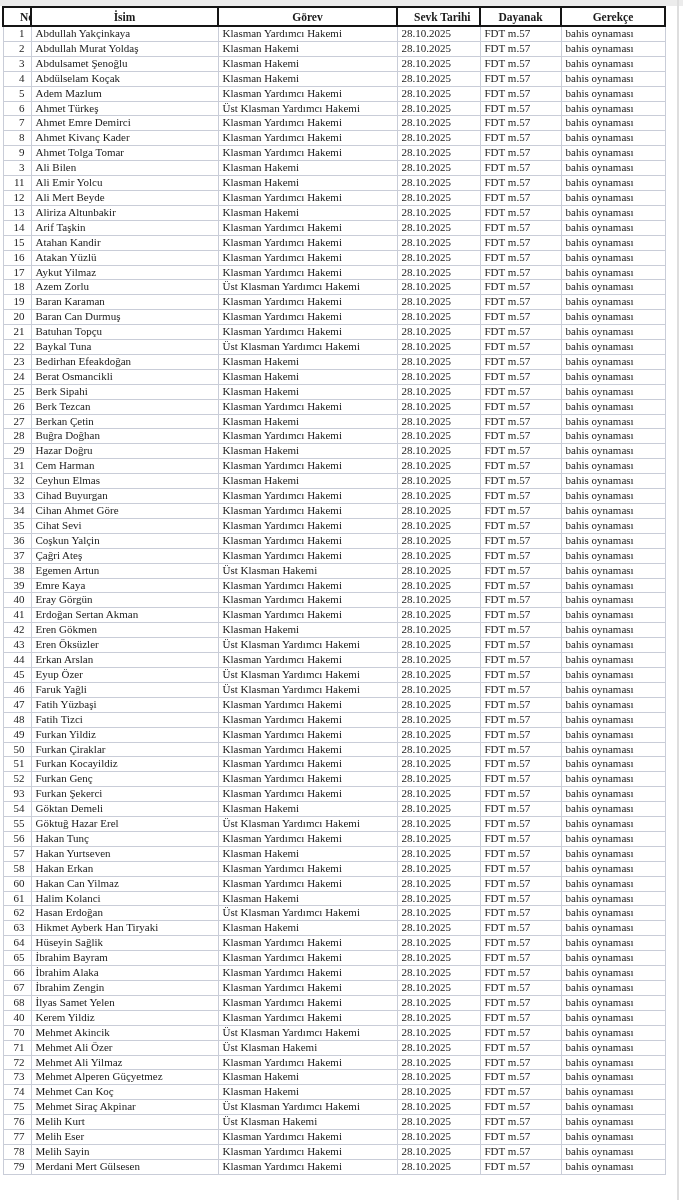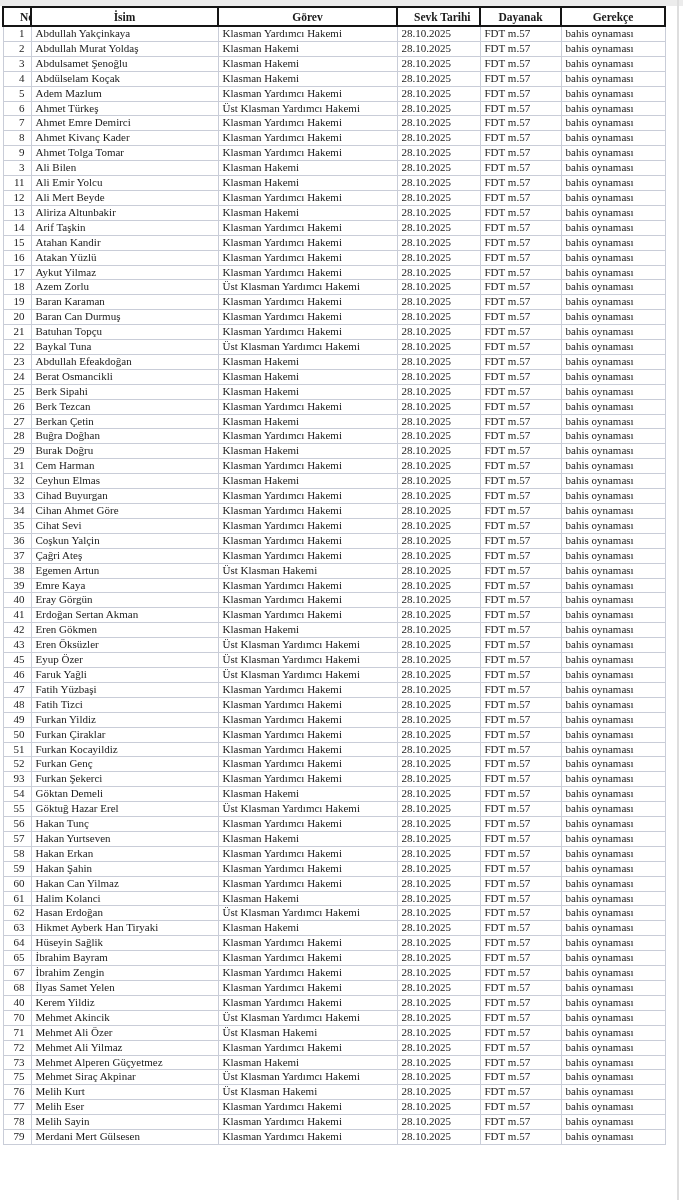--- a/index.html
+++ b/index.html
@@ -273,21 +273,21 @@
         <tr>
           <td class="c-no">22</td>
           <td class="c-isim">Baykal Tuna</td>
           <td class="c-gorev">Üst Klasman Yardımcı Hakemi</td>
           <td class="c-sevk">28.10.2025</td>
           <td class="c-dayanak">FDT m.57</td>
           <td class="c-gerekce">bahis oynaması</td>
         </tr>
         <tr>
           <td class="c-no">23</td>
-          <td class="c-isim">Abdullah Efeakdoğan</td>
+          <td class="c-isim">Bedirhan Efeakdoğan</td>
           <td class="c-gorev">Klasman Hakemi</td>
           <td class="c-sevk">28.10.2025</td>
           <td class="c-dayanak">FDT m.57</td>
           <td class="c-gerekce">bahis oynaması</td>
         </tr>
         <tr>
           <td class="c-no">24</td>
           <td class="c-isim">Berat Osmancikli</td>
           <td class="c-gorev">Klasman Hakemi</td>
           <td class="c-sevk">28.10.2025</td>
@@ -321,21 +321,21 @@
         <tr>
           <td class="c-no">28</td>
           <td class="c-isim">Buğra Doğhan</td>
           <td class="c-gorev">Klasman Yardımcı Hakemi</td>
           <td class="c-sevk">28.10.2025</td>
           <td class="c-dayanak">FDT m.57</td>
           <td class="c-gerekce">bahis oynaması</td>
         </tr>
         <tr>
           <td class="c-no">29</td>
-          <td class="c-isim">Burak Doğru</td>
+          <td class="c-isim">Hazar Doğru</td>
           <td class="c-gorev">Klasman Hakemi</td>
           <td class="c-sevk">28.10.2025</td>
           <td class="c-dayanak">FDT m.57</td>
           <td class="c-gerekce">bahis oynaması</td>
         </tr>
         <tr>
           <td class="c-no">31</td>
           <td class="c-isim">Cem Harman</td>
           <td class="c-gorev">Klasman Yardımcı Hakemi</td>
           <td class="c-sevk">28.10.2025</td>
@@ -432,20 +432,28 @@
         </tr>
         <tr>
           <td class="c-no">43</td>
           <td class="c-isim">Eren Öksüzler</td>
           <td class="c-gorev">Üst Klasman Yardımcı Hakemi</td>
           <td class="c-sevk">28.10.2025</td>
           <td class="c-dayanak">FDT m.57</td>
           <td class="c-gerekce">bahis oynaması</td>
         </tr>
         <tr>
+          <td class="c-no">44</td>
+          <td class="c-isim">Erkan Arslan</td>
+          <td class="c-gorev">Klasman Yardımcı Hakemi</td>
+          <td class="c-sevk">28.10.2025</td>
+          <td class="c-dayanak">FDT m.57</td>
+          <td class="c-gerekce">bahis oynaması</td>
+        </tr>
+        <tr>
           <td class="c-no">45</td>
           <td class="c-isim">Eyup Özer</td>
           <td class="c-gorev">Üst Klasman Yardımcı Hakemi</td>
           <td class="c-sevk">28.10.2025</td>
           <td class="c-dayanak">FDT m.57</td>
           <td class="c-gerekce">bahis oynaması</td>
         </tr>
         <tr>
           <td class="c-no">46</td>
           <td class="c-isim">Faruk Yağli</td>
@@ -544,28 +552,20 @@
         </tr>
         <tr>
           <td class="c-no">58</td>
           <td class="c-isim">Hakan Erkan</td>
           <td class="c-gorev">Klasman Yardımcı Hakemi</td>
           <td class="c-sevk">28.10.2025</td>
           <td class="c-dayanak">FDT m.57</td>
           <td class="c-gerekce">bahis oynaması</td>
         </tr>
         <tr>
-          <td class="c-no">59</td>
-          <td class="c-isim">Hakan Şahin</td>
-          <td class="c-gorev">Klasman Yardımcı Hakemi</td>
-          <td class="c-sevk">28.10.2025</td>
-          <td class="c-dayanak">FDT m.57</td>
-          <td class="c-gerekce">bahis oynaması</td>
-        </tr>
-        <tr>
           <td class="c-no">60</td>
           <td class="c-isim">Hakan Can Yilmaz</td>
           <td class="c-gorev">Klasman Yardımcı Hakemi</td>
           <td class="c-sevk">28.10.2025</td>
           <td class="c-dayanak">FDT m.57</td>
           <td class="c-gerekce">bahis oynaması</td>
         </tr>
         <tr>
           <td class="c-no">61</td>
           <td class="c-isim">Halim Kolanci</td>
@@ -594,20 +594,28 @@
           <td class="c-no">64</td>
           <td class="c-isim">Hüseyin Sağlik</td>
           <td class="c-gorev">Klasman Yardımcı Hakemi</td>
           <td class="c-sevk">28.10.2025</td>
           <td class="c-dayanak">FDT m.57</td>
           <td class="c-gerekce">bahis oynaması</td>
         </tr>
         <tr>
           <td class="c-no">65</td>
           <td class="c-isim">İbrahim Bayram</td>
+          <td class="c-gorev">Klasman Yardımcı Hakemi</td>
+          <td class="c-sevk">28.10.2025</td>
+          <td class="c-dayanak">FDT m.57</td>
+          <td class="c-gerekce">bahis oynaması</td>
+        </tr>
+        <tr>
+          <td class="c-no">66</td>
+          <td class="c-isim">İbrahim Alaka</td>
           <td class="c-gorev">Klasman Yardımcı Hakemi</td>
           <td class="c-sevk">28.10.2025</td>
           <td class="c-dayanak">FDT m.57</td>
           <td class="c-gerekce">bahis oynaması</td>
         </tr>
         <tr>
           <td class="c-no">67</td>
           <td class="c-isim">İbrahim Zengin</td>
           <td class="c-gorev">Klasman Yardımcı Hakemi</td>
           <td class="c-sevk">28.10.2025</td>
@@ -650,20 +658,28 @@
           <td class="c-no">72</td>
           <td class="c-isim">Mehmet Ali Yilmaz</td>
           <td class="c-gorev">Klasman Yardımcı Hakemi</td>
           <td class="c-sevk">28.10.2025</td>
           <td class="c-dayanak">FDT m.57</td>
           <td class="c-gerekce">bahis oynaması</td>
         </tr>
         <tr>
           <td class="c-no">73</td>
           <td class="c-isim">Mehmet Alperen Güçyetmez</td>
+          <td class="c-gorev">Klasman Hakemi</td>
+          <td class="c-sevk">28.10.2025</td>
+          <td class="c-dayanak">FDT m.57</td>
+          <td class="c-gerekce">bahis oynaması</td>
+        </tr>
+        <tr>
+          <td class="c-no">74</td>
+          <td class="c-isim">Mehmet Can Koç</td>
           <td class="c-gorev">Klasman Hakemi</td>
           <td class="c-sevk">28.10.2025</td>
           <td class="c-dayanak">FDT m.57</td>
           <td class="c-gerekce">bahis oynaması</td>
         </tr>
         <tr>
           <td class="c-no">75</td>
           <td class="c-isim">Mehmet Siraç Akpinar</td>
           <td class="c-gorev">Üst Klasman Yardımcı Hakemi</td>
           <td class="c-sevk">28.10.2025</td>

